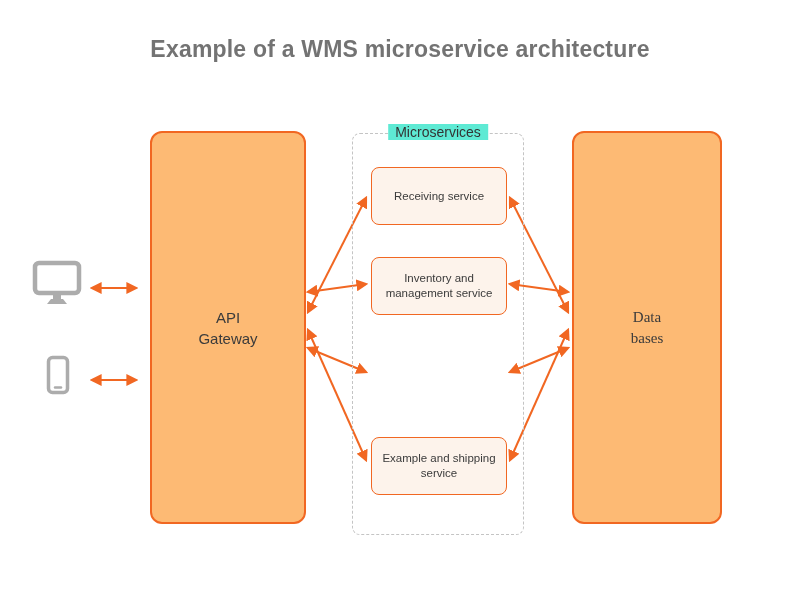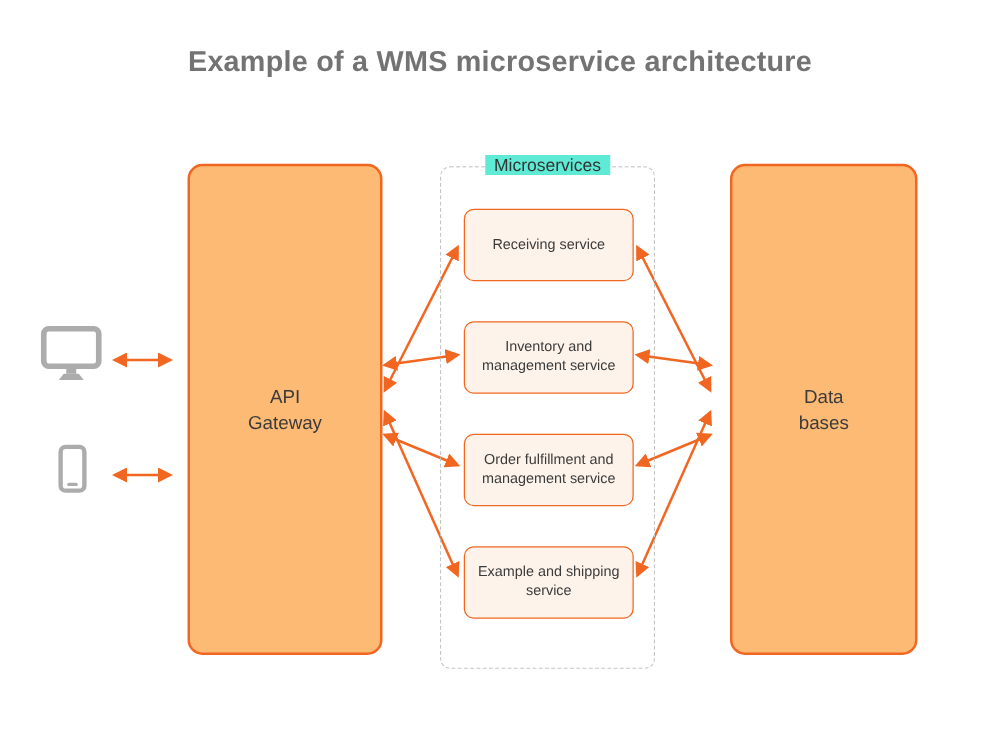--- a/index.html
+++ b/index.html
@@ -30,21 +30,21 @@
     border: 2px solid #F16722;
     border-radius: 12px;
     background: #fdba74;
     display: flex; align-items: center; justify-content: center;
     color: #3B3B3B;
     font-size: 15px;
     text-align: center;
     line-height: 1.4;
   }
   .gateway   { left: 150px; top: 131px; width: 156px; height: 393px; }
-  .databases { left: 584px; top: 131px; width: 150px; height: 393px; }
+  .databases { left: 572px; top: 131px; width: 150px; height: 393px; font-family: Liberation Serif, serif; }
   .gateway .node-label   { width: 72px; }
   .databases .node-label { width: 48px; }
 
   .group {
     position: absolute;
     left: 352px; top: 133px; width: 172px; height: 402px;
     border: 1.5px dashed #C4C4C4;
     border-radius: 8px;
   }
   .group-label {
@@ -122,23 +122,20 @@
   </div>
 
   <div class="group">
     <span class="group-label">Microservices</span>
     <div class="service s1">
       <span>Receiving service</span>
     </div>
     <div class="service s2">
       <span>Inventory and management service</span>
     </div>
-    <div class="service s3">
-      <span>Order fulfillment and management service</span>
-    </div>
     <div class="service s4">
       <span>Example and shipping service</span>
     </div>
   </div>
 
   <div class="bignode databases">
     <span class="node-label">Data bases</span>
   </div>
 
 </div>

